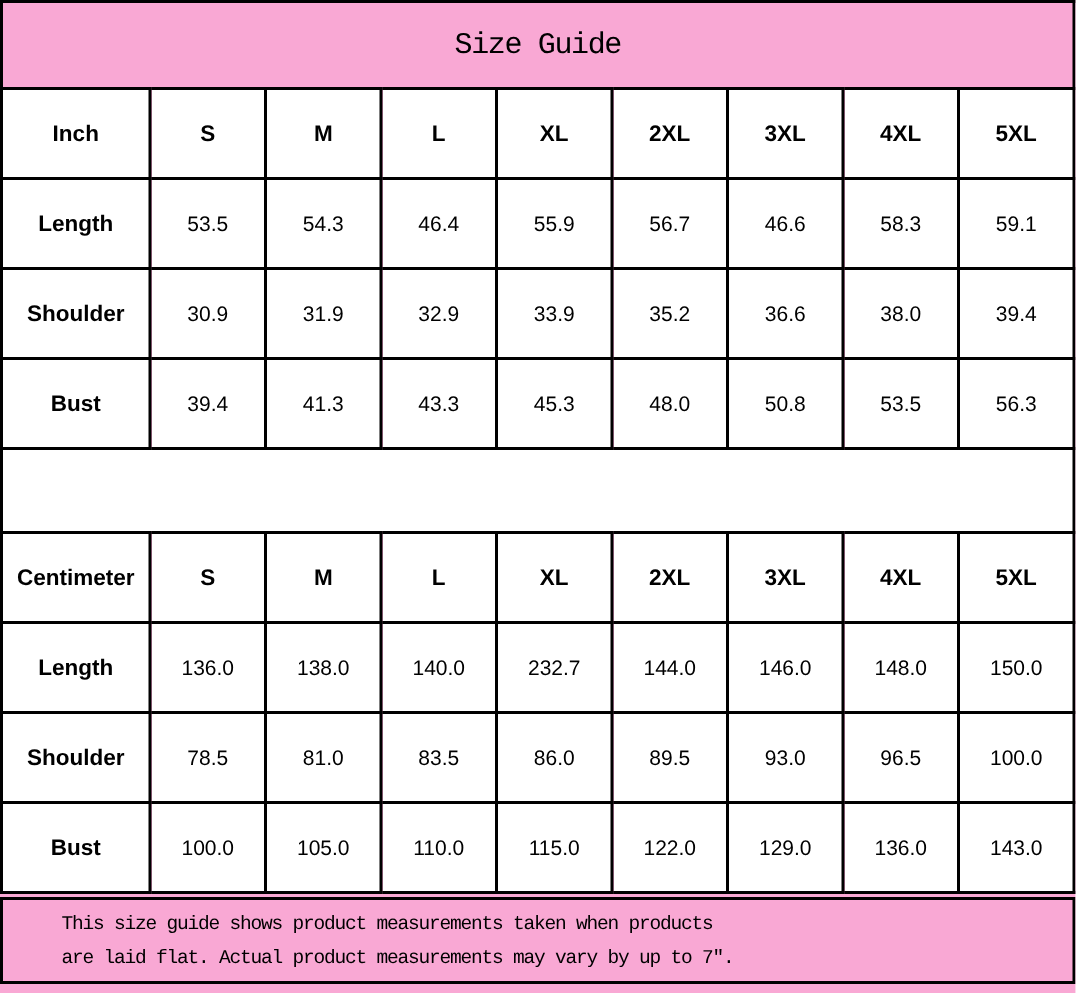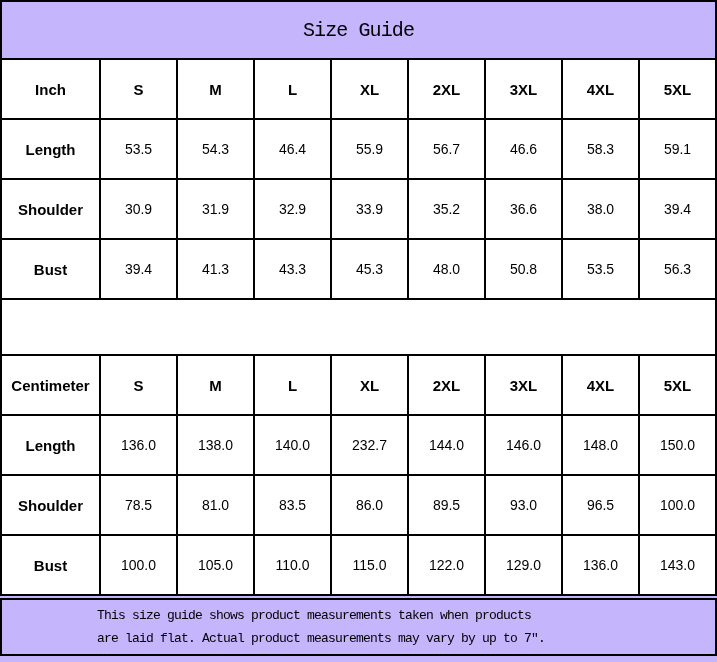--- a/index.html
+++ b/index.html
@@ -4,21 +4,21 @@
 <style>
   html, body {
     margin: 0;
     padding: 0;
     background: #ffffff;
   }
   .page {
     position: relative;
     width: 717px;
     height: 662px;
-    background: #c4b5fd;
+    background: #f9a8d4;
     color: #000000;
     font-family: "Liberation Sans", sans-serif;
     box-sizing: border-box;
   }
   .title-box {
     box-sizing: border-box;
     width: 717px;
     height: 58px;
     border: 2px solid #000000;
     border-bottom: none;
@@ -63,21 +63,21 @@
   }
   .note-box {
     box-sizing: border-box;
     width: 717px;
     height: 58px;
     margin-top: 2px;
     border: 2px solid #000000;
     display: flex;
     flex-direction: column;
     justify-content: center;
-    padding-left: 95px;
+    padding-left: 39px;
     font-family: "Liberation Mono", monospace;
     font-size: 13px;
     letter-spacing: -0.8px;
     line-height: 23px;
     white-space: nowrap;
   }
 </style>
 </head>
 <body>
 

